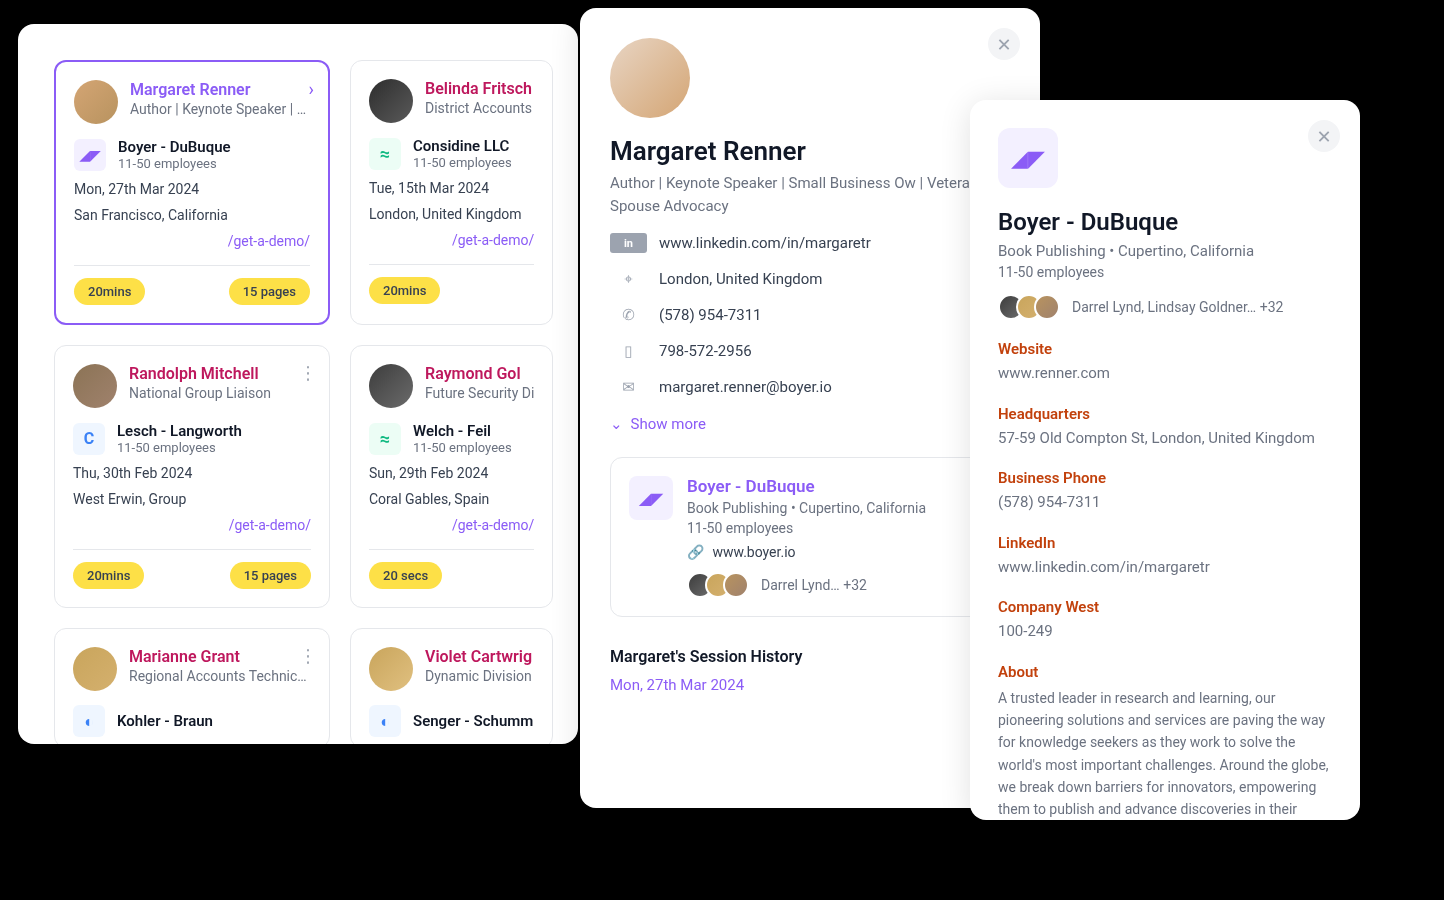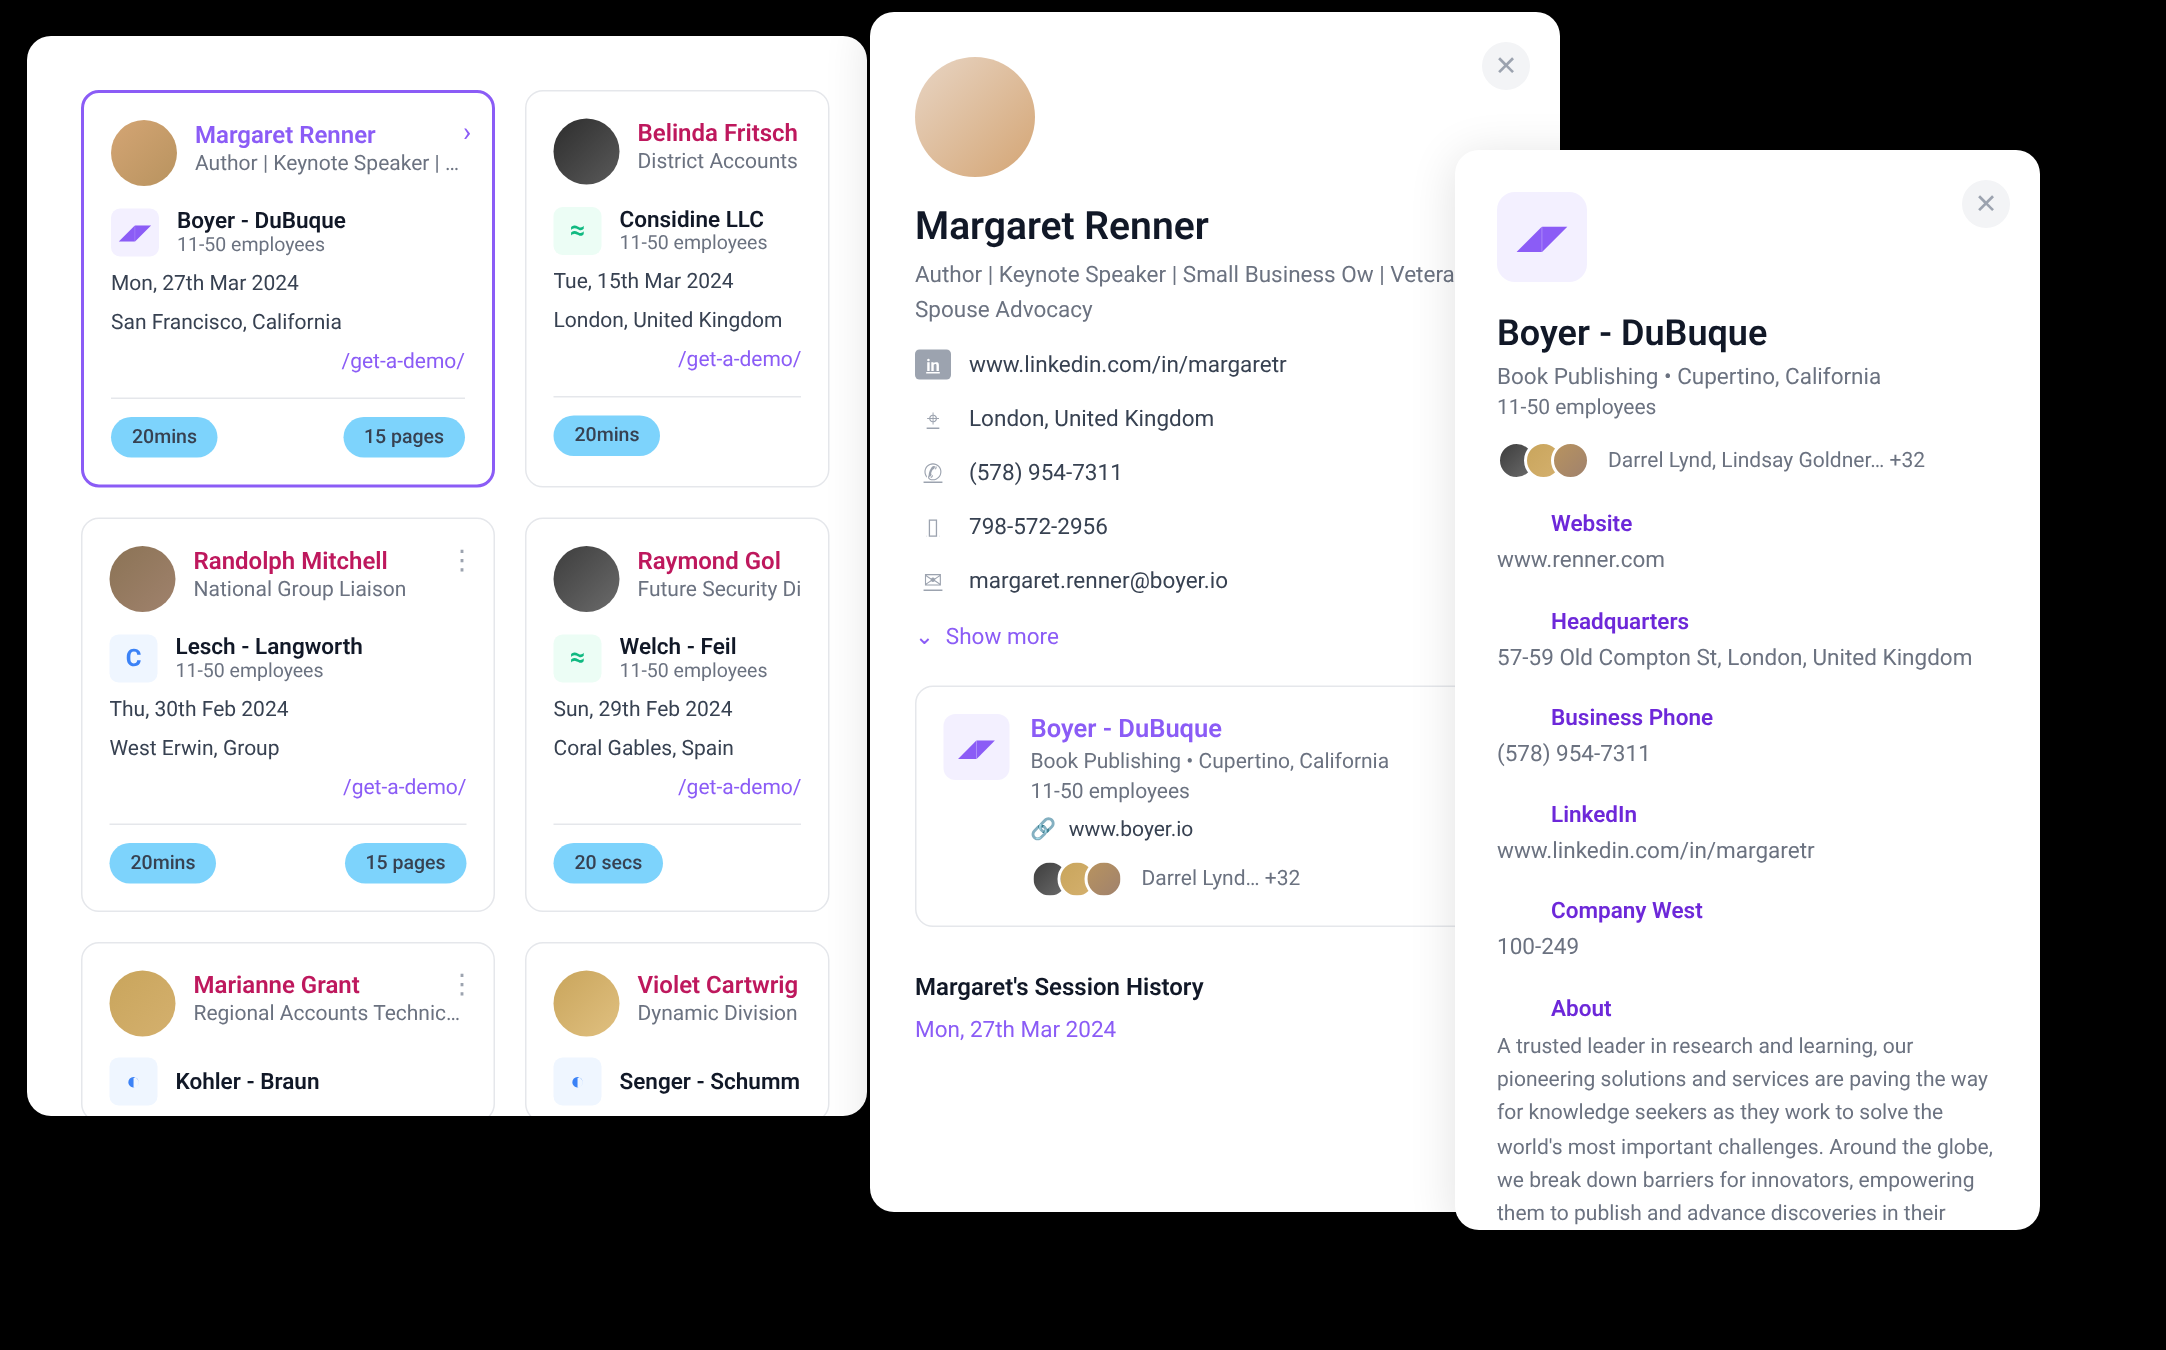--- a/index.html
+++ b/index.html
@@ -70,21 +70,21 @@
   .logo-blue2 { background: #eff6ff; }
   .logo-blue2::after { content: "◐"; color: #3b82f6; }
   
   .company-name { font-weight: 600; font-size: 15px; color: #111827; }
   .company-size { font-size: 13px; color: #6b7280; }
   
   .meta-row { font-size: 14px; color: #374151; }
   .meta-link { color: #8b5cf6; text-align: right; }
   
   .pills { display: flex; gap: 8px; margin-top: 6px; padding-top: 12px; border-top: 1px solid #e5e7eb; }
-  .pill { background: #7dd3fc; border-radius: 999px; padding: 6px 14px; font-size: 13px; color: #374151; font-weight: 500; }
+  .pill { background: #fde047; border-radius: 999px; padding: 6px 14px; font-size: 13px; color: #374151; font-weight: 500; }
   .pill.right { margin-left: auto; }
   
   
   .panel-mid {
     position: absolute;
     left: 580px; top: 8px;
     width: 460px; height: 800px;
     background: #fff;
     border-radius: 16px;
     box-shadow: 0 4px 32px rgba(0,0,0,0.12);
@@ -99,21 +99,21 @@
     font-size: 18px; cursor: pointer;
   }
   .big-avatar {
     width: 80px; height: 80px; border-radius: 50%;
     background: linear-gradient(135deg, #e8d5c4, #d4a574);
   }
   .big-name { font-size: 26px; font-weight: 600; color: #111827; margin-top: 18px; }
   .big-role { font-size: 15px; color: #6b7280; margin-top: 6px; line-height: 1.5; }
   
   .detail-row { display: flex; gap: 12px; align-items: center; margin-top: 16px; font-size: 15px; color: #374151; }
-  .detail-icon { width: 24px; height: 20px; color: #9ca3af; display: flex; align-items: center; justify-content: center; text-decoration: underline; }
+  .detail-icon { width: 37px; height: 20px; color: #9ca3af; display: flex; align-items: center; justify-content: center; }
   .linkedin-icon { background: #9ca3af; color: #fff; border-radius: 3px; font-size: 11px; font-weight: bold; }
   
   .show-more { margin-top: 18px; color: #8b5cf6; font-size: 15px; display: flex; gap: 8px; align-items: center; cursor: pointer; }
   
   .company-card {
     margin-top: 24px; border: 1px solid #e5e7eb; border-radius: 12px;
     padding: 18px; display: flex; gap: 14px; position: relative;
   }
   .cc-logo { width: 44px; height: 44px; border-radius: 8px; background: #f3f0ff; display:flex; align-items:center; justify-content:center; }
   .cc-logo::after { content: "◢◤"; color: #8b5cf6; font-size: 16px; }
@@ -143,21 +143,21 @@
     box-shadow: 0 4px 32px rgba(0,0,0,0.12);
     padding: 28px;
     overflow: hidden;
   }
   .r-logo { width: 60px; height: 60px; border-radius: 12px; background: #f3f0ff; display:flex; align-items:center; justify-content:center; }
   .r-logo::after { content: "◢◤"; color: #8b5cf6; font-size: 22px; }
   .r-name { font-size: 24px; font-weight: 600; margin-top: 20px; color: #111827; }
   .r-sub { font-size: 15px; color: #6b7280; margin-top: 6px; }
   .r-size { font-size: 14px; color: #6b7280; margin-top: 4px; }
   
-  .r-section-label { font-weight: 600; font-size: 15px; color: #6d28d9; margin-top: 20px; margin-left: 36px; }
+  .r-section-label { font-weight: 600; font-size: 15px; color: #c2410c; margin-top: 20px; }
   .r-section-value { font-size: 15px; color: #6b7280; margin-top: 4px; line-height: 1.5; }
   .r-about { font-size: 14px; color: #6b7280; line-height: 1.6; margin-top: 6px; }
 </style>
 </head>
 <body>
 
 <div class="panel-back">
 
   <div class="card selected">
     <span class="chevron">›</span>

